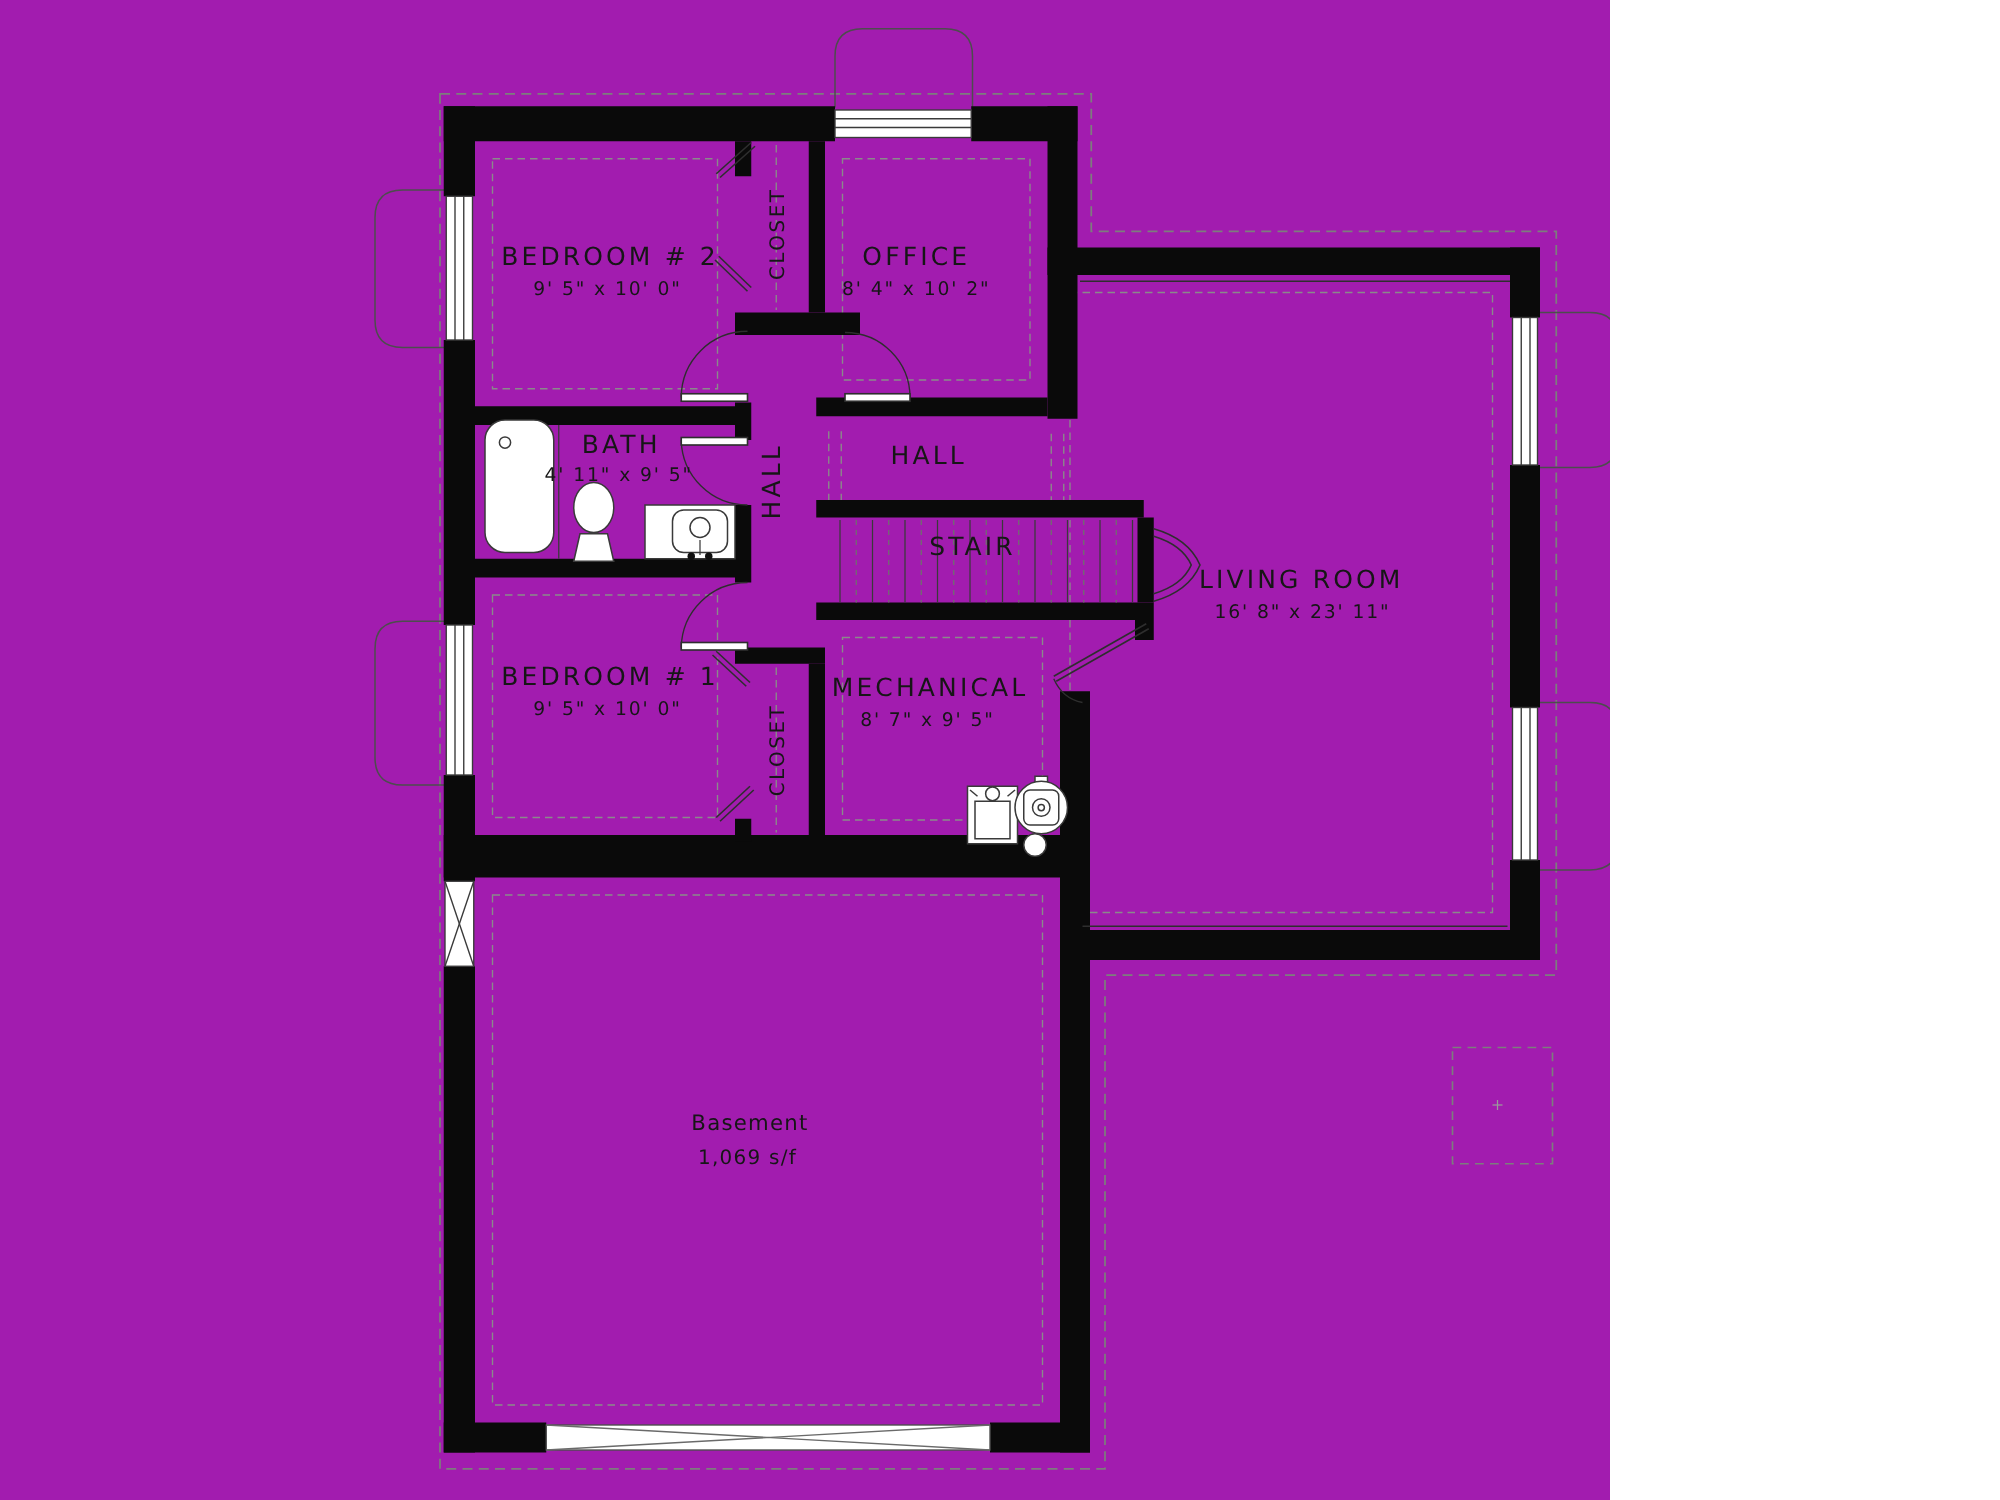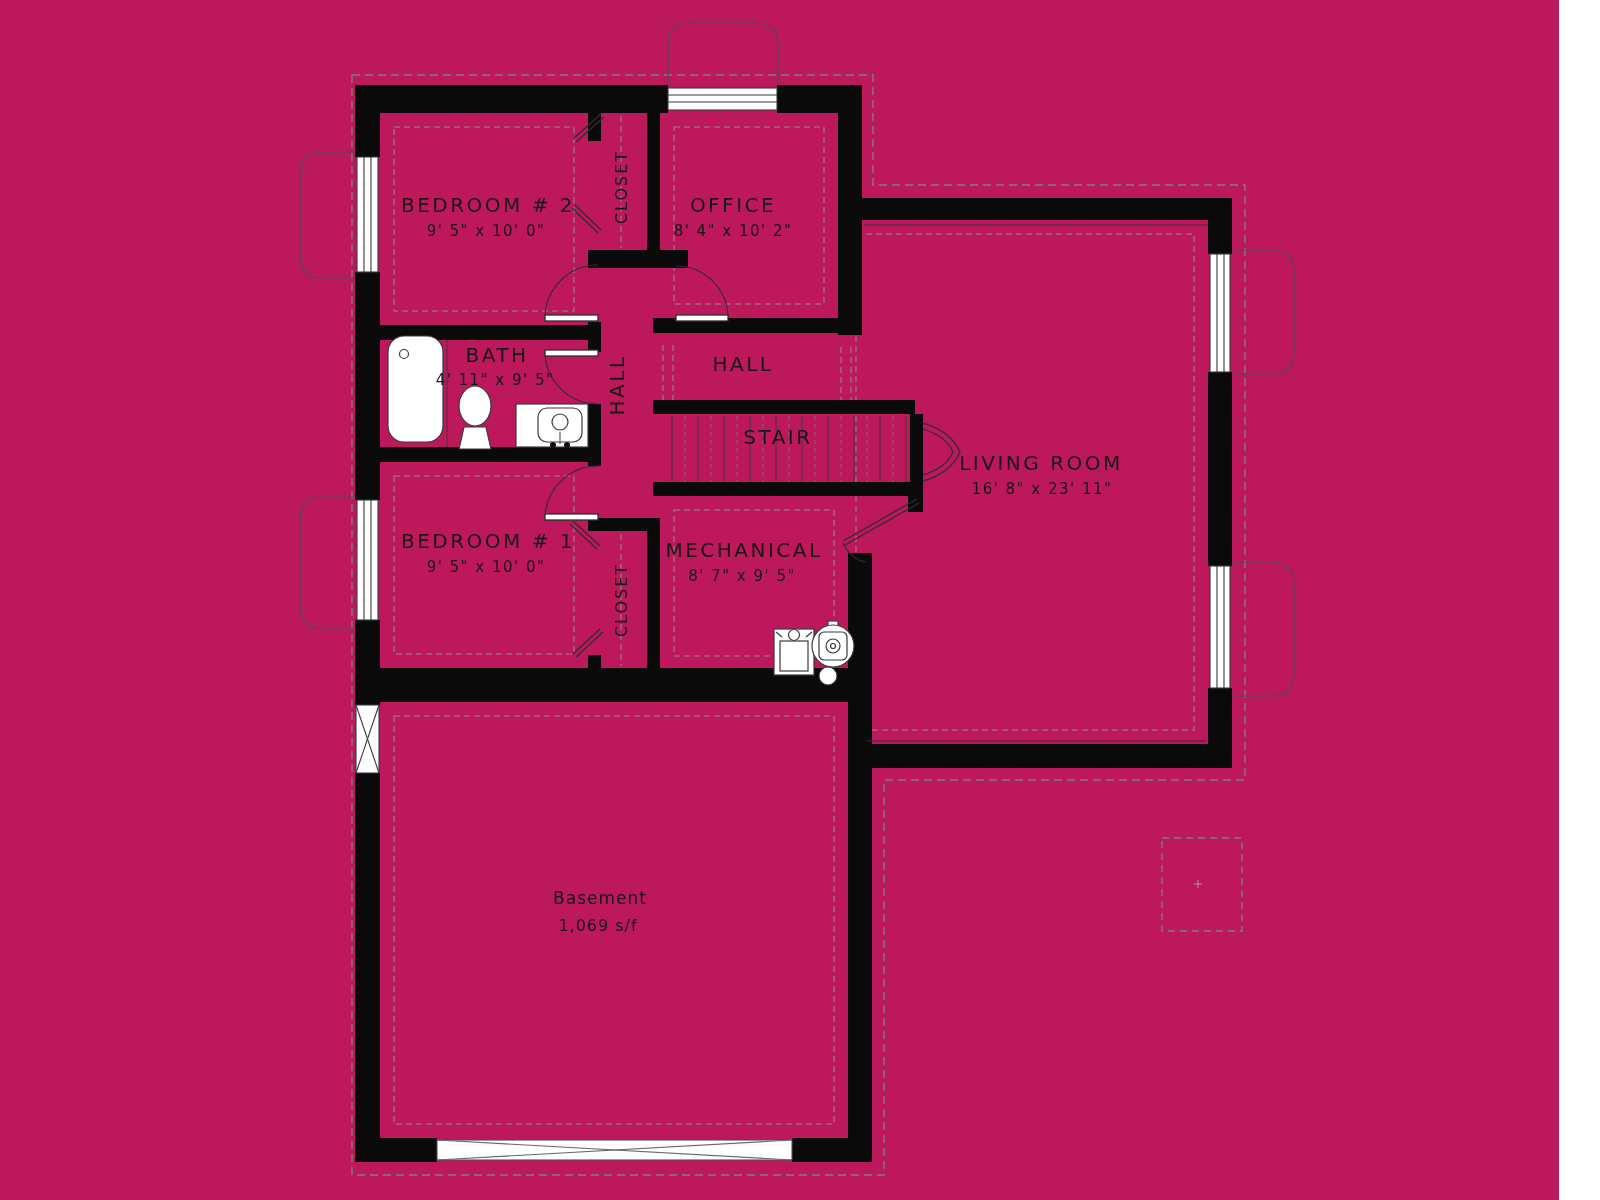--- a/index.html
+++ b/index.html
@@ -1,16 +1,16 @@
 <!DOCTYPE html>
 <html><head>
 <meta charset="utf-8">
 <style>
   html,body{margin:0;padding:0;background:#ffffff;}
-  .canvas{position:relative;width:1559px;height:1200px;background:#be185d;overflow:hidden;}
+  .canvas{position:relative;width:1288px;height:1200px;background:#a21caf;overflow:hidden;}
   svg{display:block;}
   text{font-family:"DejaVu Sans",sans-serif;fill:#161616;}
   .room-name{font-size:20px;letter-spacing:2.5px;font-weight:500;}
   .room-dims{font-size:15px;letter-spacing:1.5px;}
   .closet-name{font-size:16px;letter-spacing:2px;font-weight:500;}
   .base-name{font-size:17px;letter-spacing:1px;}
   .base-dims{font-size:16px;letter-spacing:1px;}
 </style>
 </head>
 <body>

